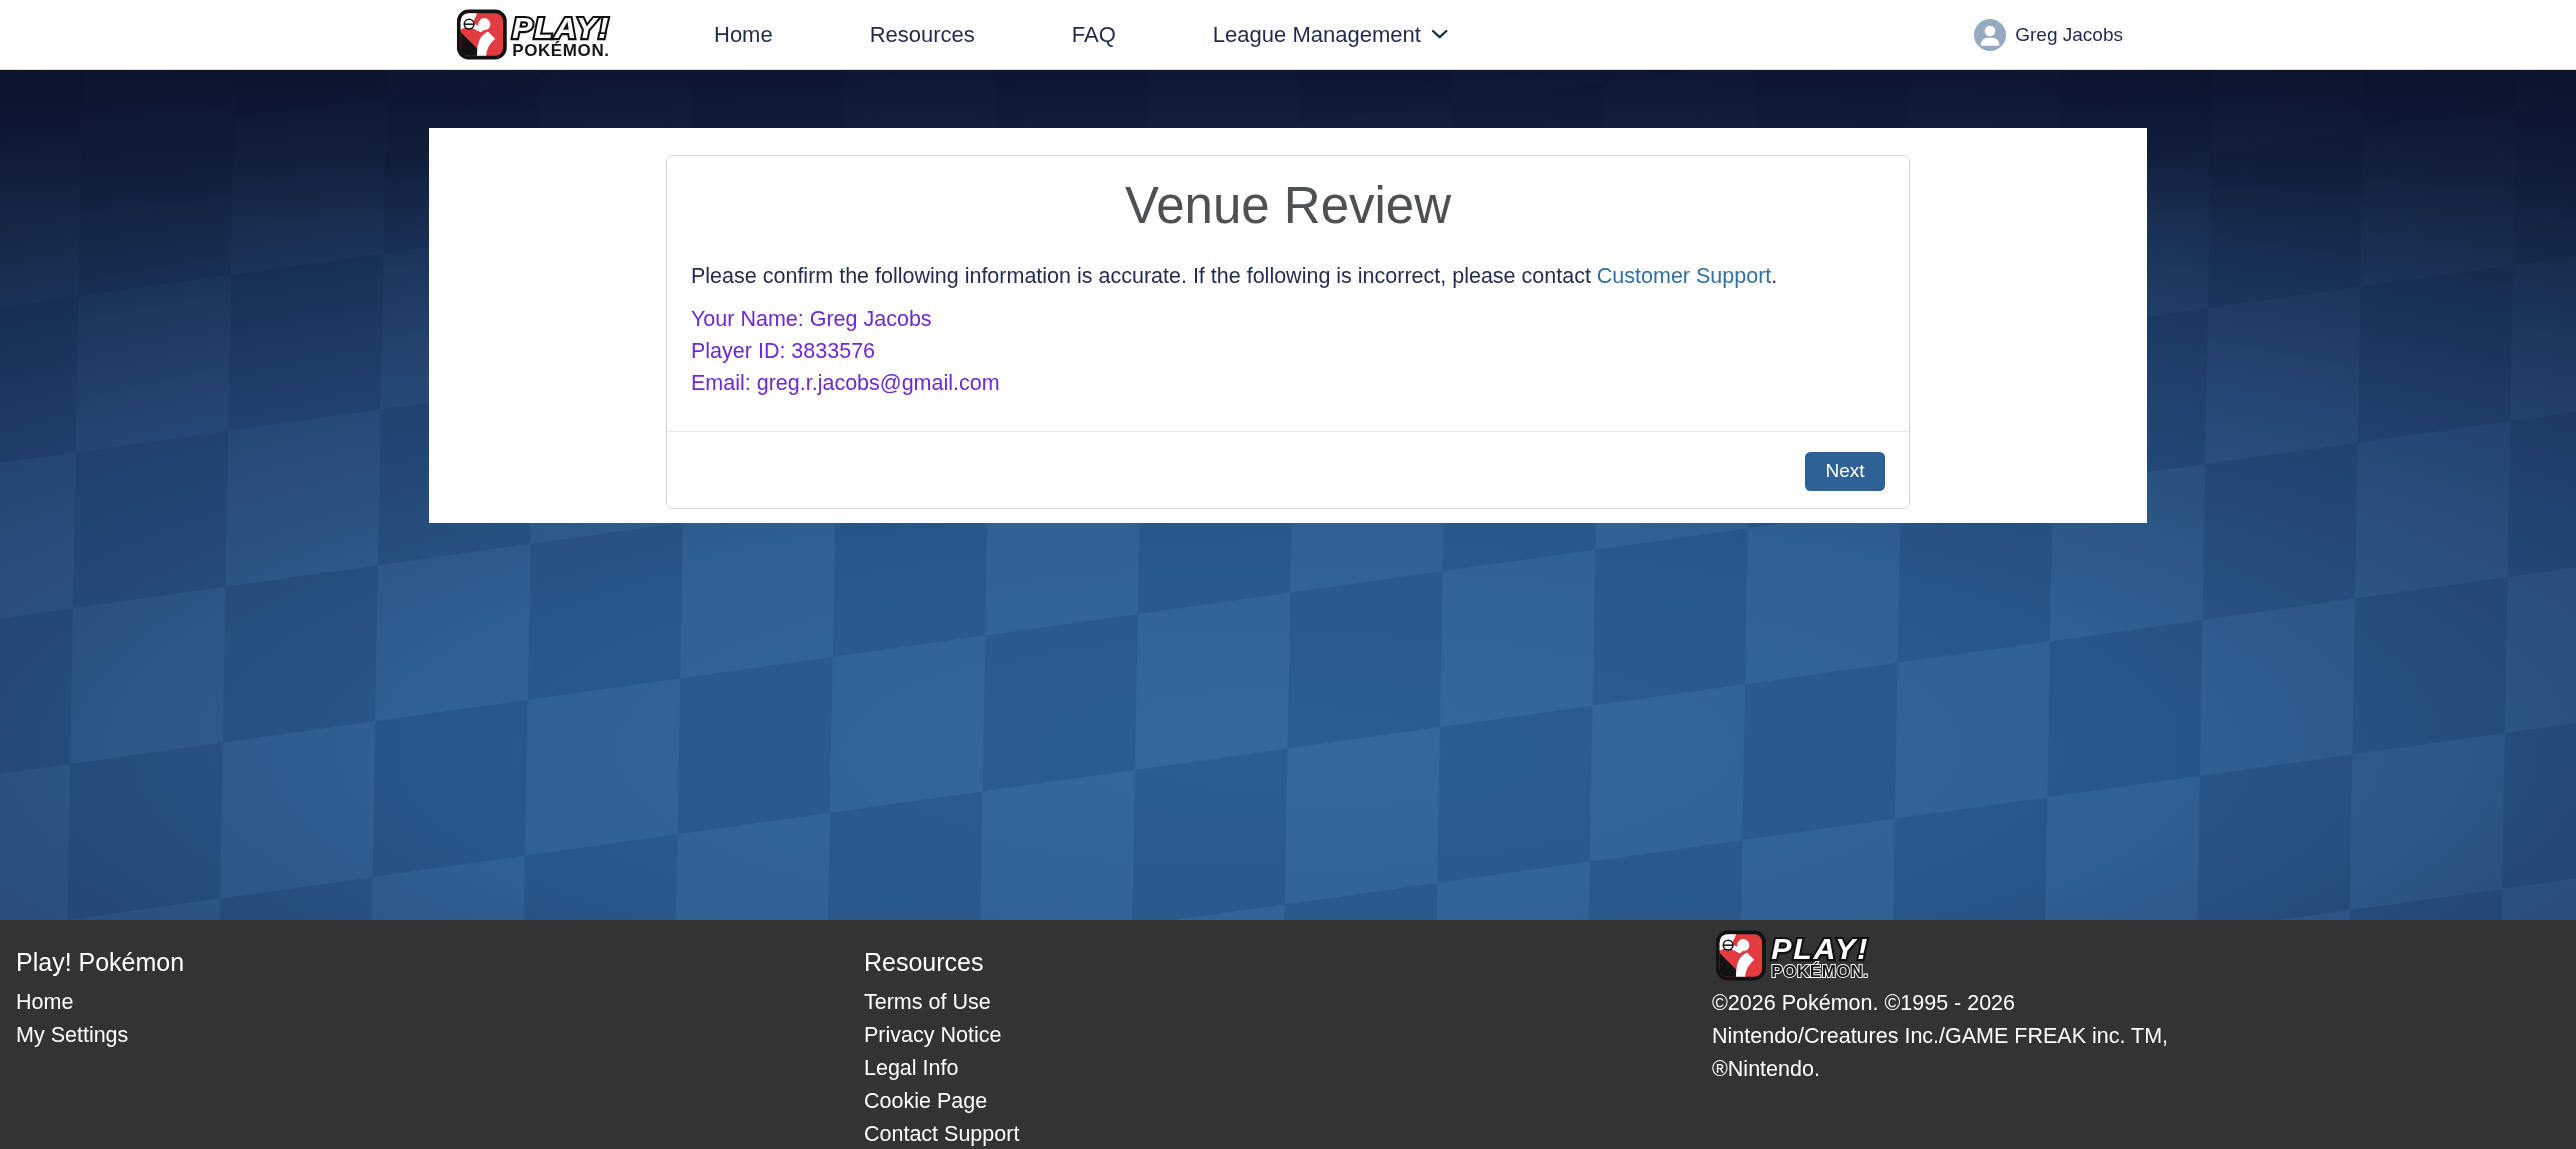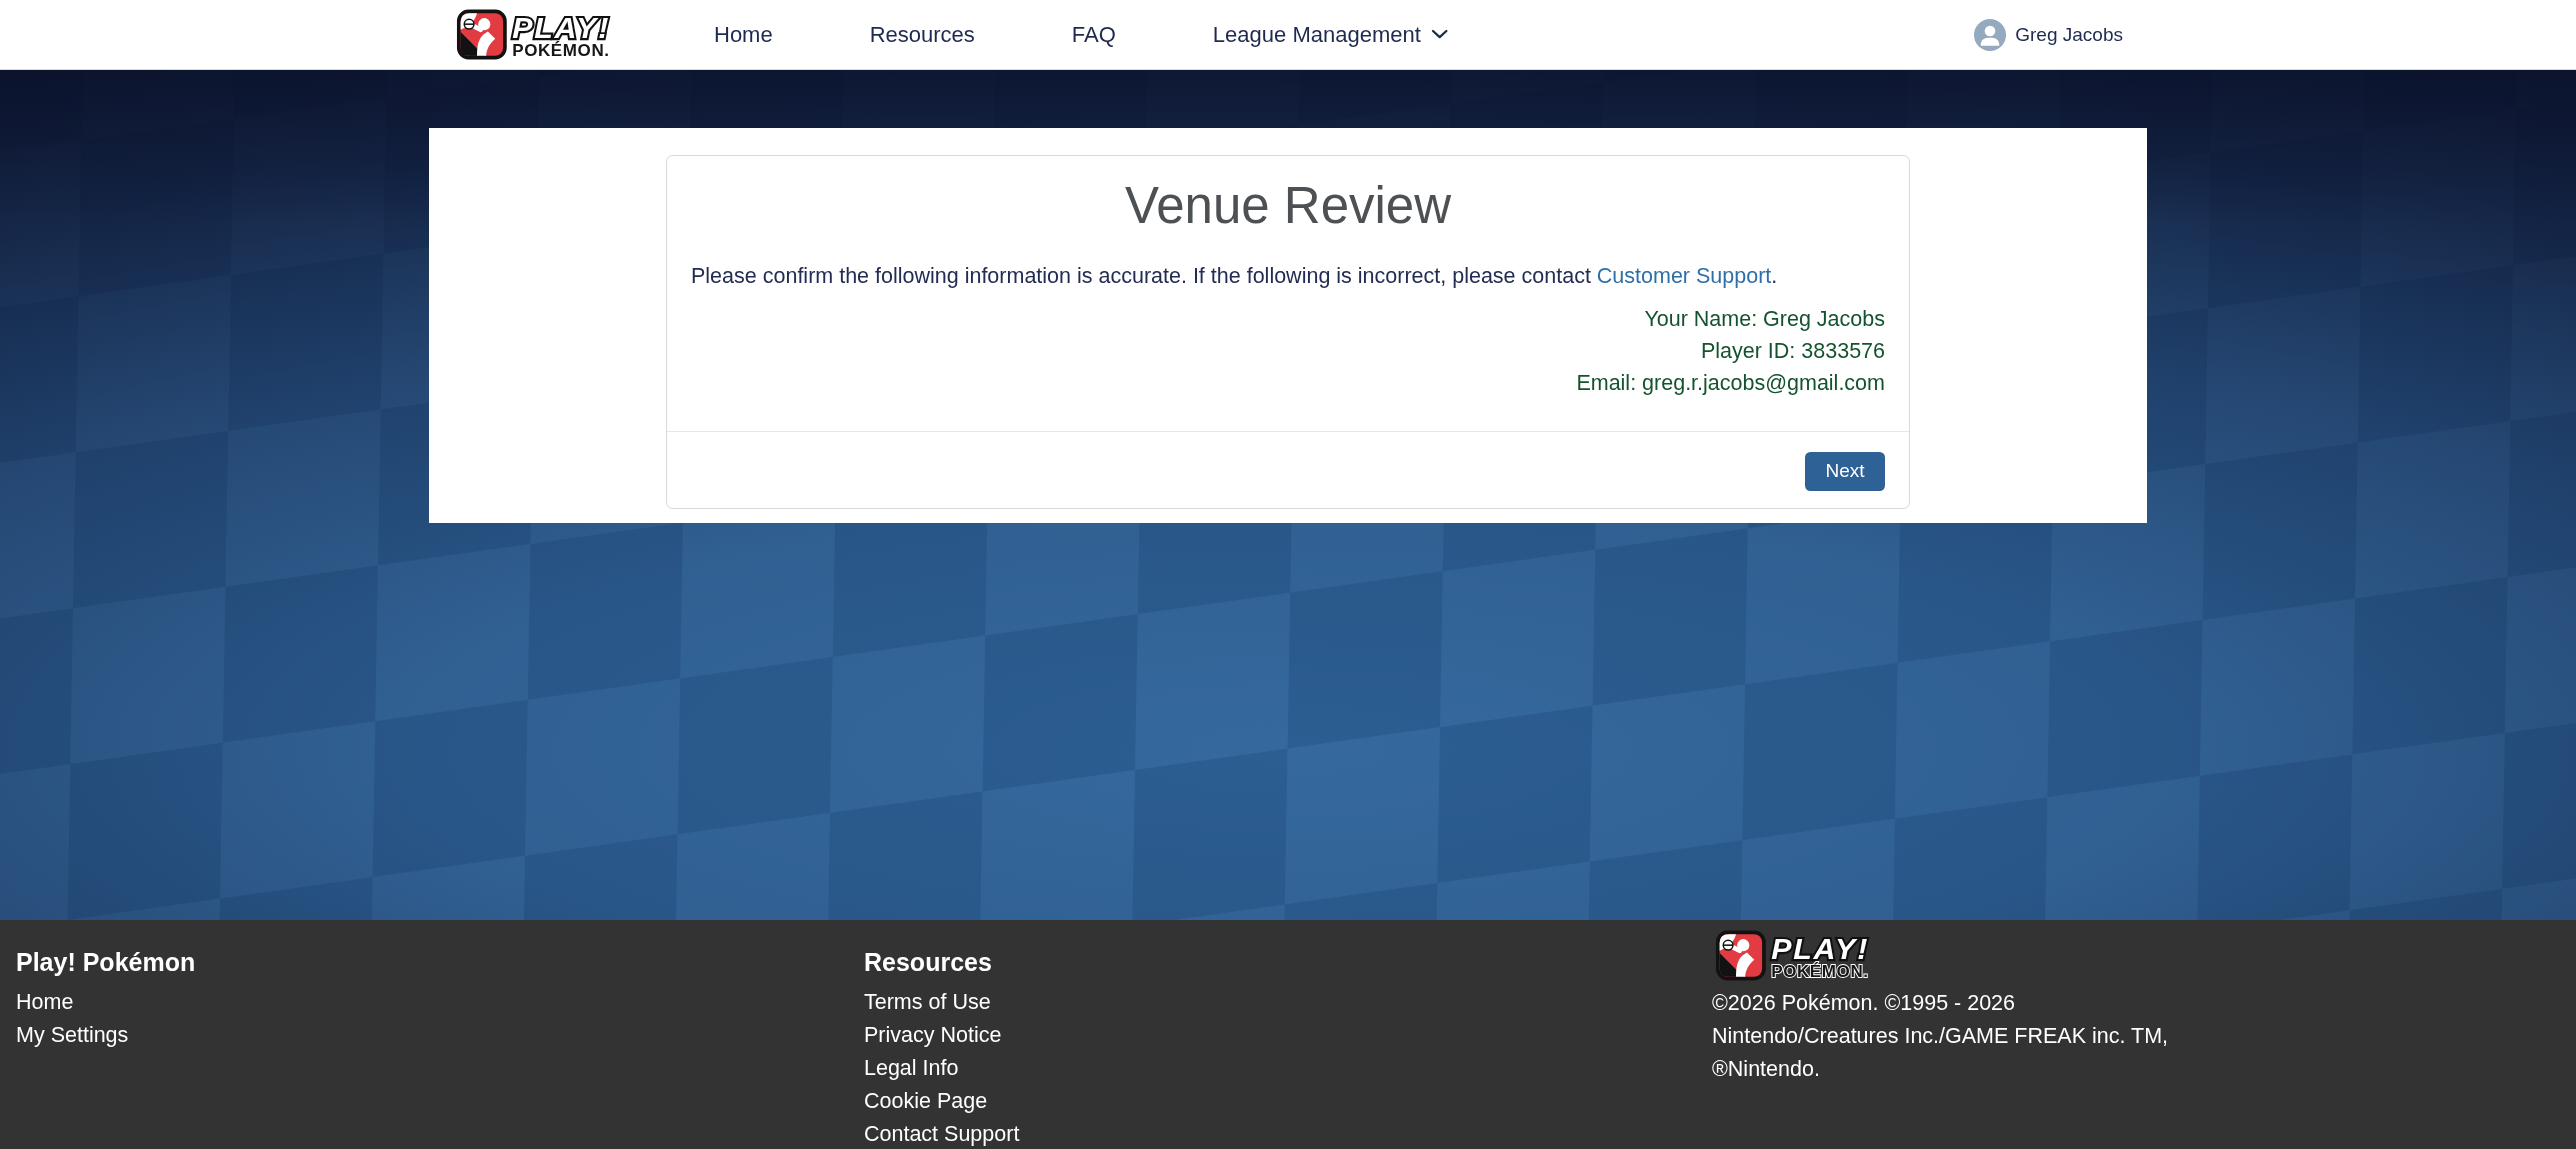--- a/index.html
+++ b/index.html
@@ -63,39 +63,39 @@
   }
   .card-body { padding: 19px 24px 32px; }
   .card-title {
     margin: 0 0 24px; text-align: center;
     font-size: 51px; font-weight: 400; color: #4d5154; line-height: 1.2;
   }
   .intro {
     margin: 0 0 10.7px; font-size: 21.5px; line-height: 32px; color: #232c52;
   }
   .intro a { color: #2f6fa7; text-decoration: none; cursor: pointer; }
-  .info-line { font-size: 21.5px; line-height: 32px; color: #14532d; text-align: right; }
+  .info-line { font-size: 21.5px; line-height: 32px; color: #6d28d9; }
   .card-footer {
     border-top: 0.7px solid #e7e7e7;
     padding: 20px 24px 17px; text-align: right;
   }
   .next-btn {
     width: 80px; height: 39px; border: none; border-radius: 5.4px;
     background: #2e6195; color: #ffffff; font-size: 19px;
     font-family: Liberation Sans, sans-serif; cursor: pointer;
   }
 
   
   .footer {
     height: 229px; background: #333333; color: #ffffff;
     display: flex; padding: 27px 16px 0;
   }
   .footer-col { flex: 1 1 0; }
   .footer-heading {
-    margin: 0 0 9.4px; font-size: 25px; font-weight: bold;
+    margin: 0 0 9.4px; font-size: 25px; font-weight: normal;
     color: #ffffff; line-height: 1.2;
   }
   .footer-link {
     display: block; font-size: 21.5px; line-height: 33px;
     color: #ffffff; text-decoration: none; cursor: pointer;
   }
   .copyright { margin-top: 4px; }
   .copyright-line { font-size: 21.5px; line-height: 33px; color: #ffffff; }
   .footer-logo { margin-top: -17.4px; display: inline-block; }
 </style>

